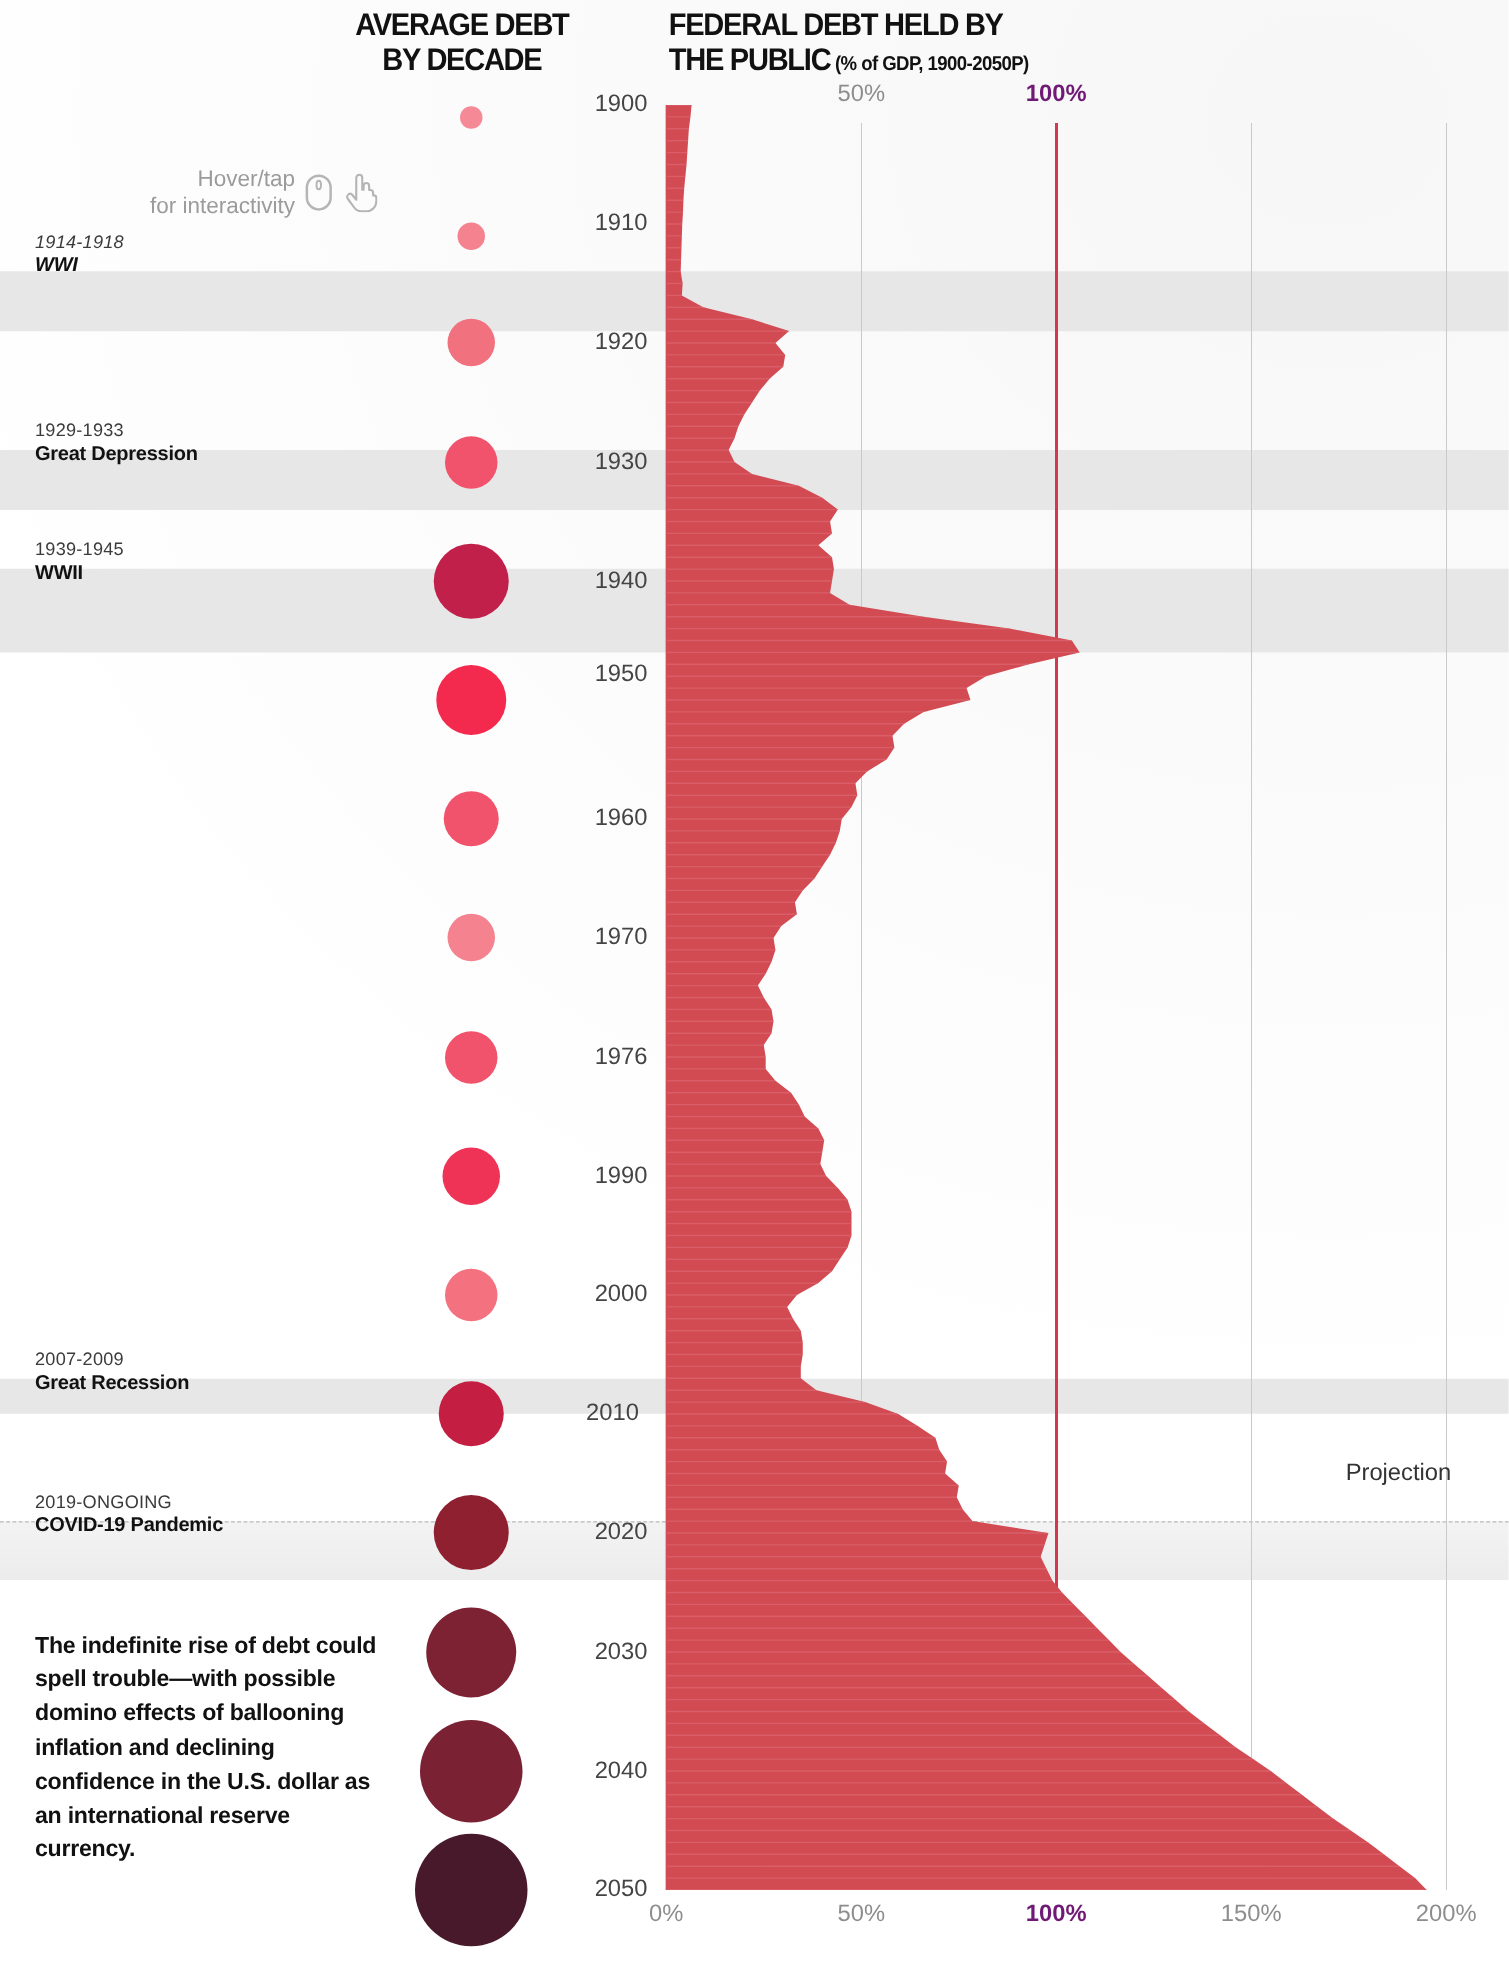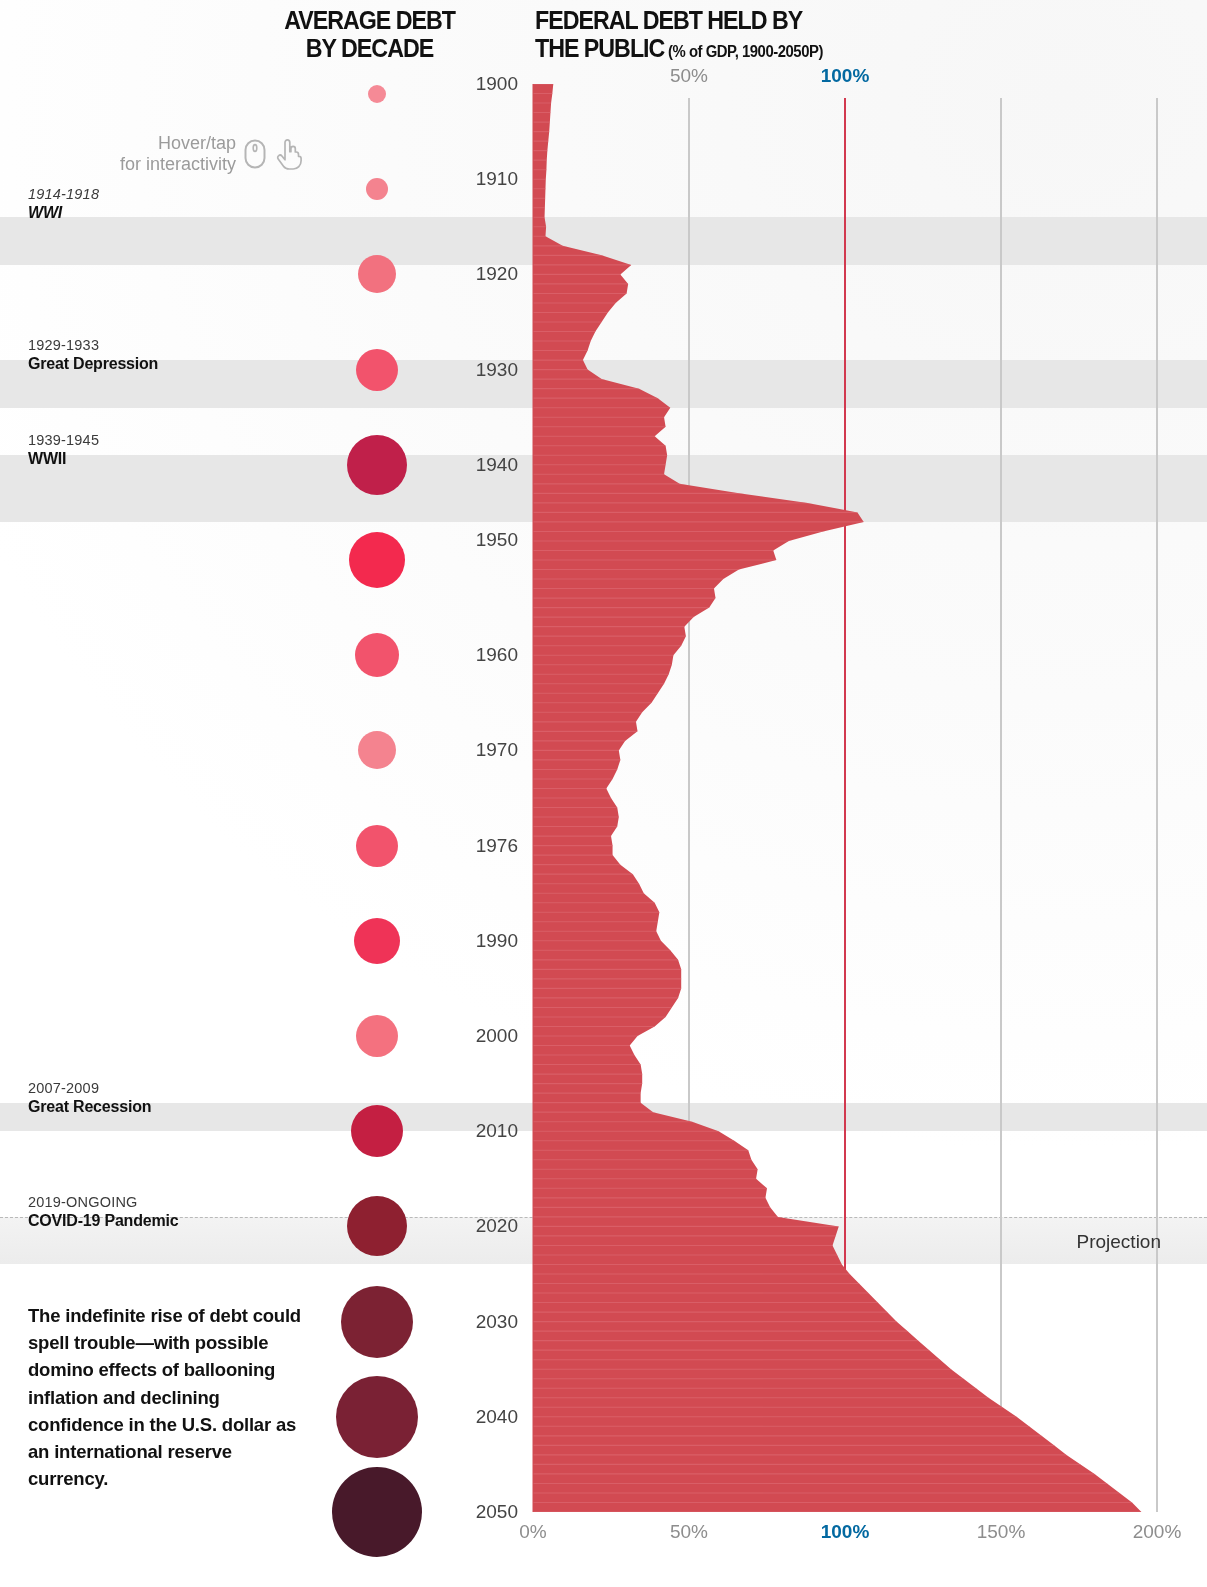--- a/index.html
+++ b/index.html
@@ -89,23 +89,23 @@
     position:absolute;z-index:5;width:56px;text-align:right;
     font-size:19px;color:#444;
     transform:translateY(-50%);
     font-family:"Liberation Sans", sans-serif;
   }
   .xlab{
     position:absolute;z-index:5;top:1521px;
     font-size:19px;color:#8d8d8d;
     transform:translateX(-50%);
   }
-  .xlab.accent{color:#0369a1;font-weight:bold;text-align:center;}
+  .xlab.accent{color:#701a75;font-weight:bold;text-align:center;}
   #projection-label{
-    position:absolute;right:46px;top:1231px;z-index:6;
+    position:absolute;right:46px;top:1168px;z-index:6;
     font-size:19px;color:#333;
   }
   
   #blurb{
     position:absolute;left:28px;top:1302px;width:280px;z-index:6;
     font-size:18.5px;font-weight:bold;color:#111;line-height:1.47;
     letter-spacing:-.2px;
   }
 </style>
 </head>
@@ -327,21 +327,21 @@
     <div class="ylab" style="top: 179.2px; left: 462px;">1910</div>
     <div class="ylab" style="top: 274.4px; left: 462px;">1920</div>
     <div class="ylab" style="top: 369.6px; left: 462px;">1930</div>
     <div class="ylab" style="top: 464.8px; left: 462px;">1940</div>
     <div class="ylab" style="top: 540px; left: 462px;">1950</div>
     <div class="ylab" style="top: 655.2px; left: 462px;">1960</div>
     <div class="ylab" style="top: 750.4px; left: 462px;">1970</div>
     <div class="ylab" style="top: 845.6px; left: 462px;">1976</div>
     <div class="ylab" style="top: 940.8px; left: 462px;">1990</div>
     <div class="ylab" style="top: 1036px; left: 462px;">2000</div>
-    <div class="ylab" style="top: 1131.2px; left: 462px;">2010</div>
+    <div class="ylab" style="top: 1131.2px; left: 462px; text-align: center;">2010</div>
     <div class="ylab" style="top: 1226.4px; left: 462px;">2020</div>
     <div class="ylab" style="top: 1321.6px; left: 462px;">2030</div>
     <div class="ylab" style="top: 1416.8px; left: 462px;">2040</div>
     <div class="ylab" style="top: 1512px; left: 462px;">2050</div>
     <div class="xlab" style="left: 533px;">0%</div>
     <div class="xlab" style="left: 689px;">50%</div>
     <div class="xlab accent" style="left: 845px;">100%</div>
     <div class="xlab" style="left: 1001px;">150%</div>
     <div class="xlab" style="left: 1157px;">200%</div>
     <div class="xlab" style="top: 76px; left: 689px; transform: translate(-50%, -50%);">50%</div>

